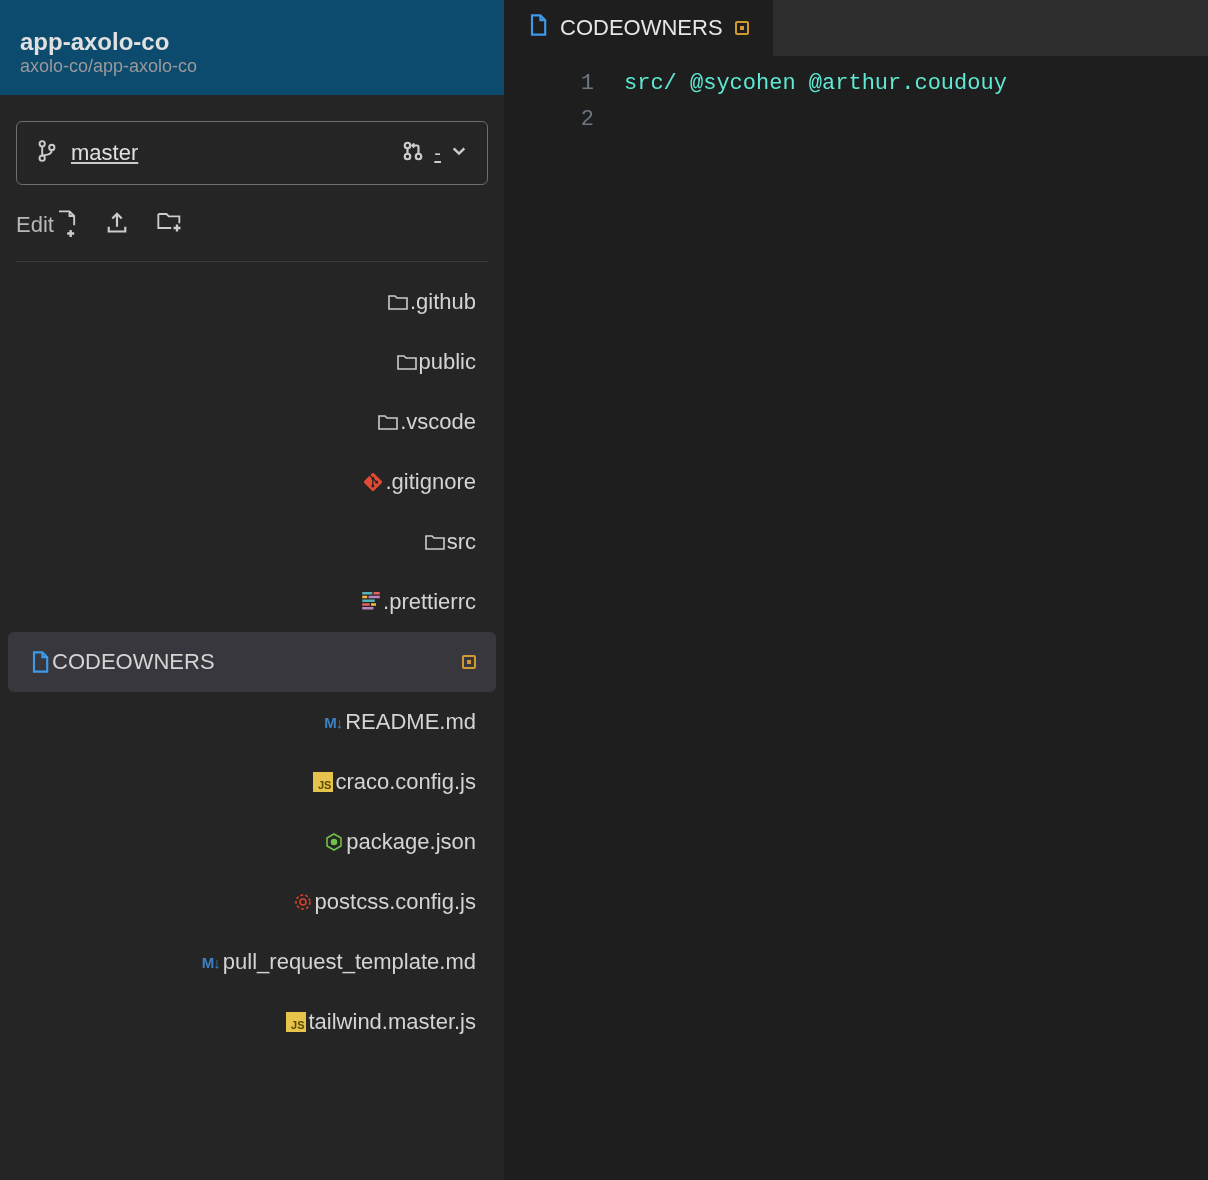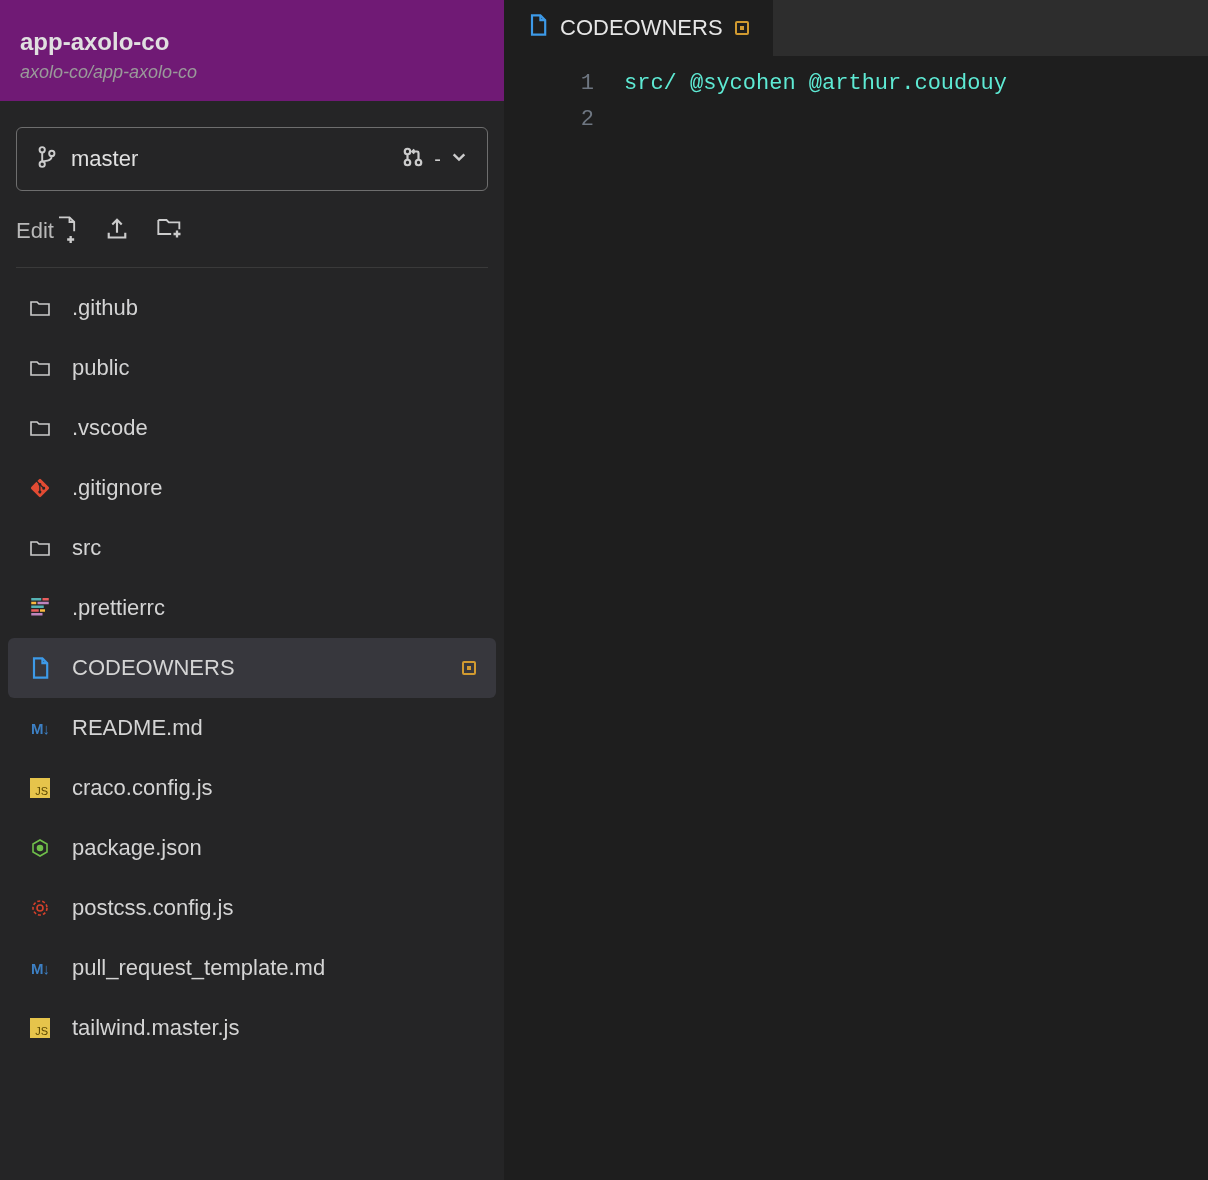--- a/index.html
+++ b/index.html
@@ -13,45 +13,44 @@
     overflow: hidden;
   }
   .sidebar {
     width: 504px;
     background: #252526;
     display: flex;
     flex-direction: column;
   }
   .header {
     padding: 28px 20px 18px 20px;
-    background: #701a75;
+    background: #0c4a6e;
   }
   .repo-title {
     font-size: 24px;
     font-weight: 600;
     color: #e0e0e0;
   }
   .repo-path {
     font-size: 18px;
     color: #9a9a9a;
-    margin-top: 6px;
-    font-style: italic;
   }
   .branch-row {
     padding: 26px 16px 18px 16px;
   }
   .branch-select {
     border: 1px solid #6e6e6e;
     border-radius: 6px;
     height: 64px;
     display: flex;
     align-items: center;
     padding: 10px 20px;
     justify-content: space-between;
     cursor: pointer;
+    text-decoration: underline;
   }
   .branch-left {
     display: flex;
     align-items: center;
     gap: 14px;
   }
   .branch-name {
     font-size: 22px;
     color: #e0e0e0;
   }
@@ -79,28 +78,29 @@
     height: 1px;
     background: #3a3a3a;
     margin: 0 16px;
   }
   .file-list {
     padding-top: 10px;
   }
   .file-item {
     display: flex;
     align-items: center;
-    gap: 20px;
+    gap: 0;
     padding: 0 20px;
     height: 60px;
     cursor: pointer;
     font-size: 22px;
     color: #d4d4d4;
     border-radius: 6px;
     margin: 0 8px;
+    justify-content: flex-end;
   }
   .file-item.active {
     background: #37373d;
   }
   .file-item .icon-slot {
     width: 24px;
     display: flex;
     justify-content: center;
     align-items: center;
   }
@@ -175,21 +175,21 @@
     height: 36px;
     line-height: 36px;
     color: #5eead4;
     white-space: pre;
   }
   .ic-js {
     width: 20px; height: 20px;
     background: #e6c44b;
     color: #5c4800;
     font-size: 11px;
-    font-weight: normal;
+    font-weight: bold;
     display: flex;
     align-items: flex-end;
     justify-content: flex-end;
     padding: 0 2px 1px 0;
     font-family: sans-serif;
   }
   .ic-md {
     color: #3d80c4;
     font-weight: 700;
     font-size: 15px;

